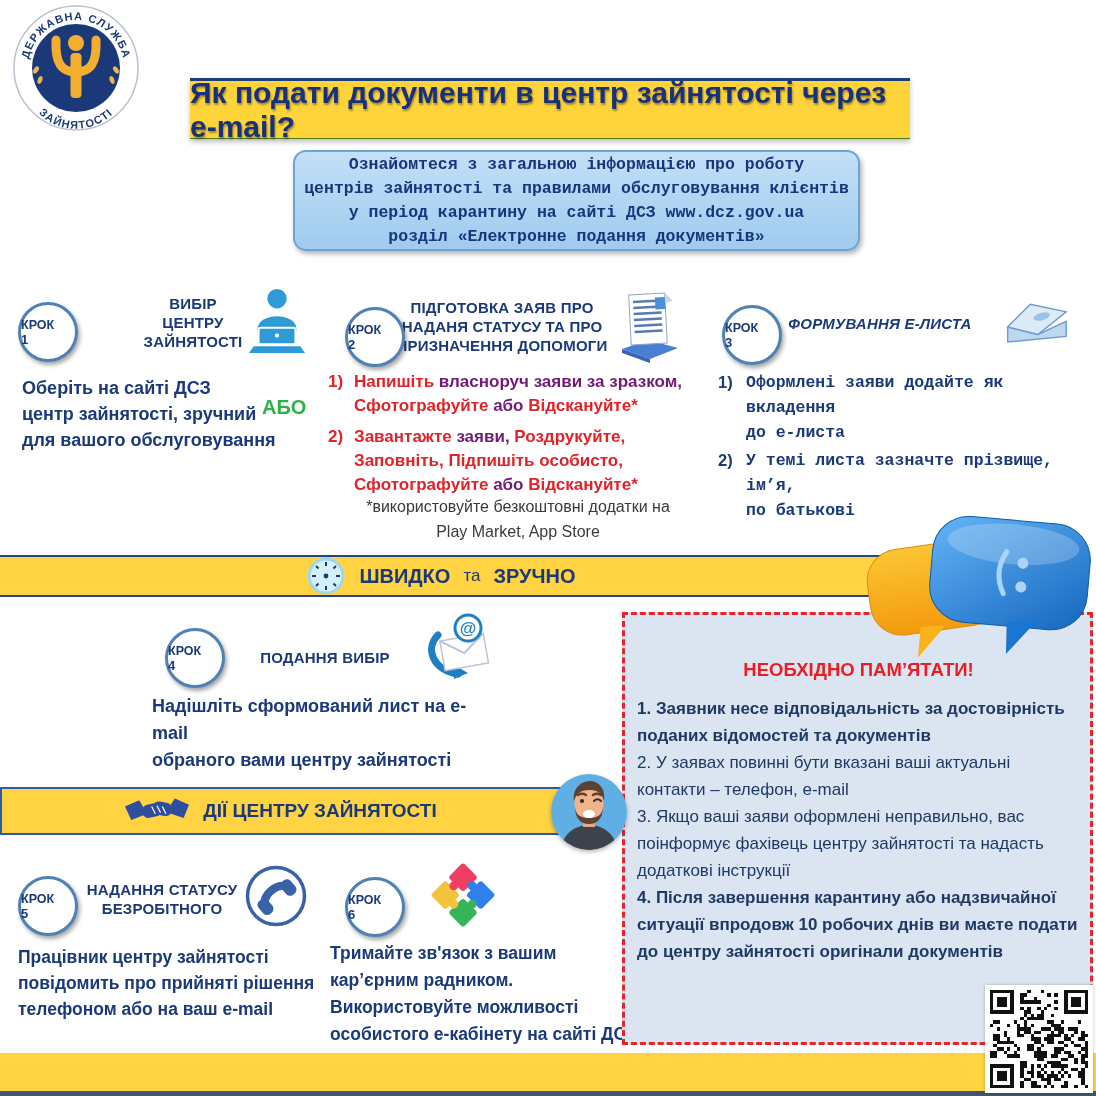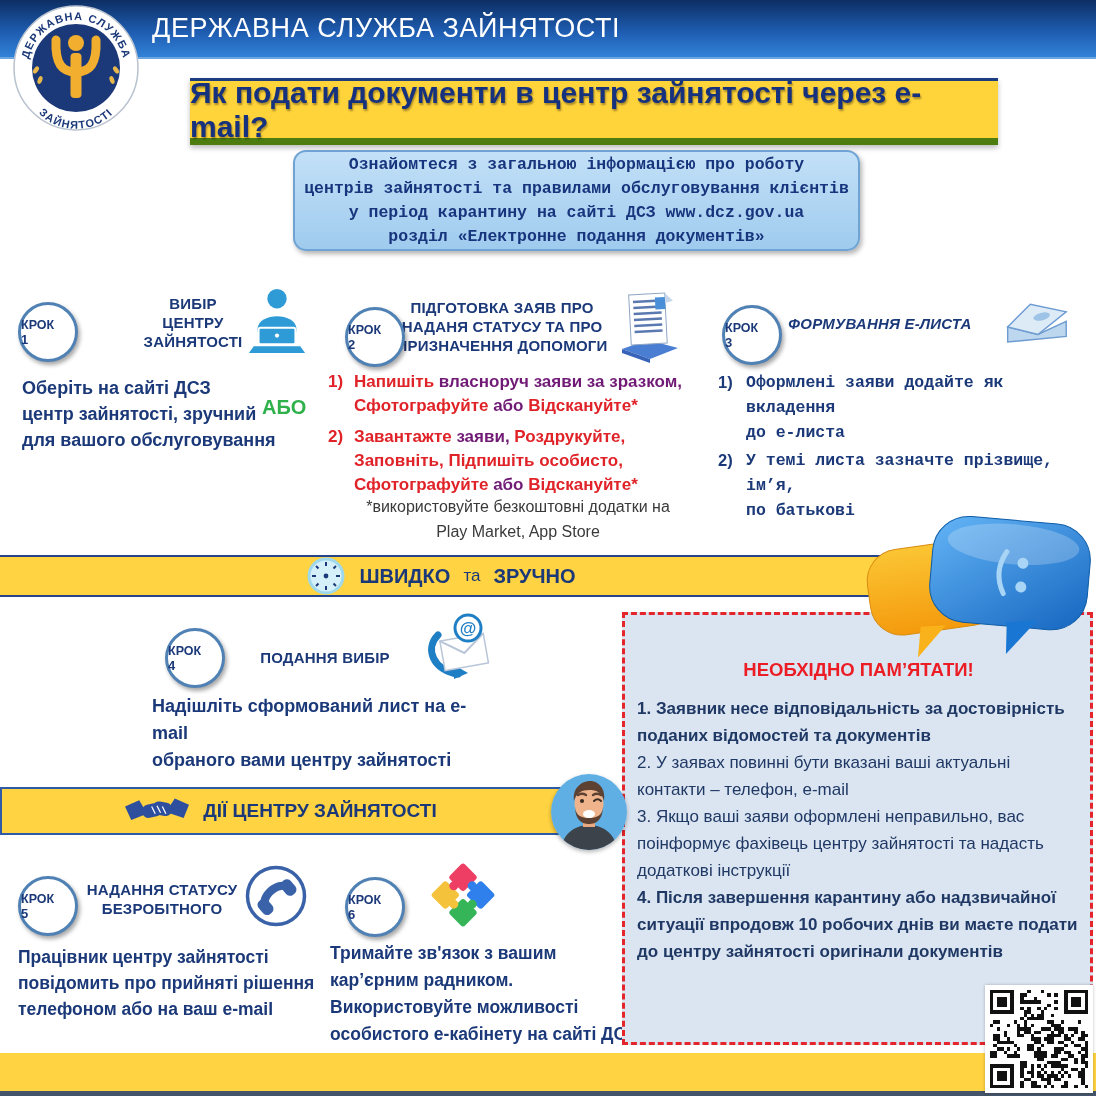--- a/index.html
+++ b/index.html
@@ -9,22 +9,22 @@
   .lines{white-space:pre-line;font-family:Liberation Mono, monospace;}
 
   
   .header{left:0;top:0;width:1096px;height:57px;
     background:linear-gradient(to bottom,#0d2e63 0%,#1e5cb0 55%,#3182d8 100%);
     border-bottom:2px solid #6ca6e0;display:flex;align-items:center;z-index:3;}
   .org-name{margin-left:152px;color:#ffffff;font-size:27px;letter-spacing:.6px;}
   .logo{left:12px;top:4px;width:128px;height:128px;z-index:4;}
 
   
-  .title-bar{left:190px;top:78px;width:808px;height:57px;background:#FFD33A;
-    border-top:3px solid #1c3e80;border-bottom:7px solid #4d7c0f;
+  .title-bar{left:190px;top:78px;width:720px;height:57px;background:#FFD33A;
+    border-top:3px solid #1c3e80;border-bottom:1px solid #4d7c0f;
     display:flex;align-items:center;justify-content:center;box-shadow:0 3px 5px rgba(0,0,0,.25);}
   .title-bar span{color:#16317d;font-size:30px;font-weight:bold;text-shadow:1px 2px 2px rgba(0,0,0,.35);}
 
   
   .intro-box{left:293px;top:150px;width:563px;height:97px;border-radius:13px;
     background:linear-gradient(to bottom,#c3e0f7,#9fcbee);border:2px solid #6fa3d4;
     box-shadow:2px 3px 5px rgba(0,0,0,.3);display:flex;align-items:center;justify-content:center;
     text-align:center;color:#17357d;font-weight:bold;font-size:16.5px;line-height:24px;}
 
   
@@ -73,23 +73,20 @@
       padding:5px;z-index:6;box-shadow:0 0 3px rgba(0,0,0,.25);}
 
   .footer-yellow{left:0;top:1053px;width:1096px;height:38px;background:#FFD341;}
   .footer-strip{left:0;top:1091px;width:1096px;height:5px;background:#44546A;}
 </style>
 </head>
 <body>
 
 <div class="page">
 
-  <div class="abs header">
-    <div class="org-name">ДЕРЖАВНА СЛУЖБА ЗАЙНЯТОСТІ</div>
-  </div>
 
   <div class="abs logo">
     <svg width="128" height="128" viewBox="0 0 128 128">
       <circle cx="64" cy="64" r="62" fill="#ffffff" stroke="#b9c2cf" stroke-width="1.5"></circle>
       <circle cx="64" cy="64" r="44" fill="#1b3979"></circle>
       <circle cx="64" cy="39" r="8" fill="#F2AE2E"></circle>
       <rect x="58.5" y="49" width="11" height="45" rx="4" fill="#F2AE2E"></rect>
       <path d="M44 36 C43 60 50 68 64 68 C78 68 85 60 84 36" fill="none" stroke="#F2AE2E" stroke-width="9" stroke-linecap="round"></path>
       <ellipse cx="28" cy="76" rx="2.3" ry="4" fill="#E8B84B" transform="rotate(20 28 76)"></ellipse>
       <ellipse cx="24" cy="66" rx="2.3" ry="4" fill="#E8B84B" transform="rotate(35 24 66)"></ellipse>

